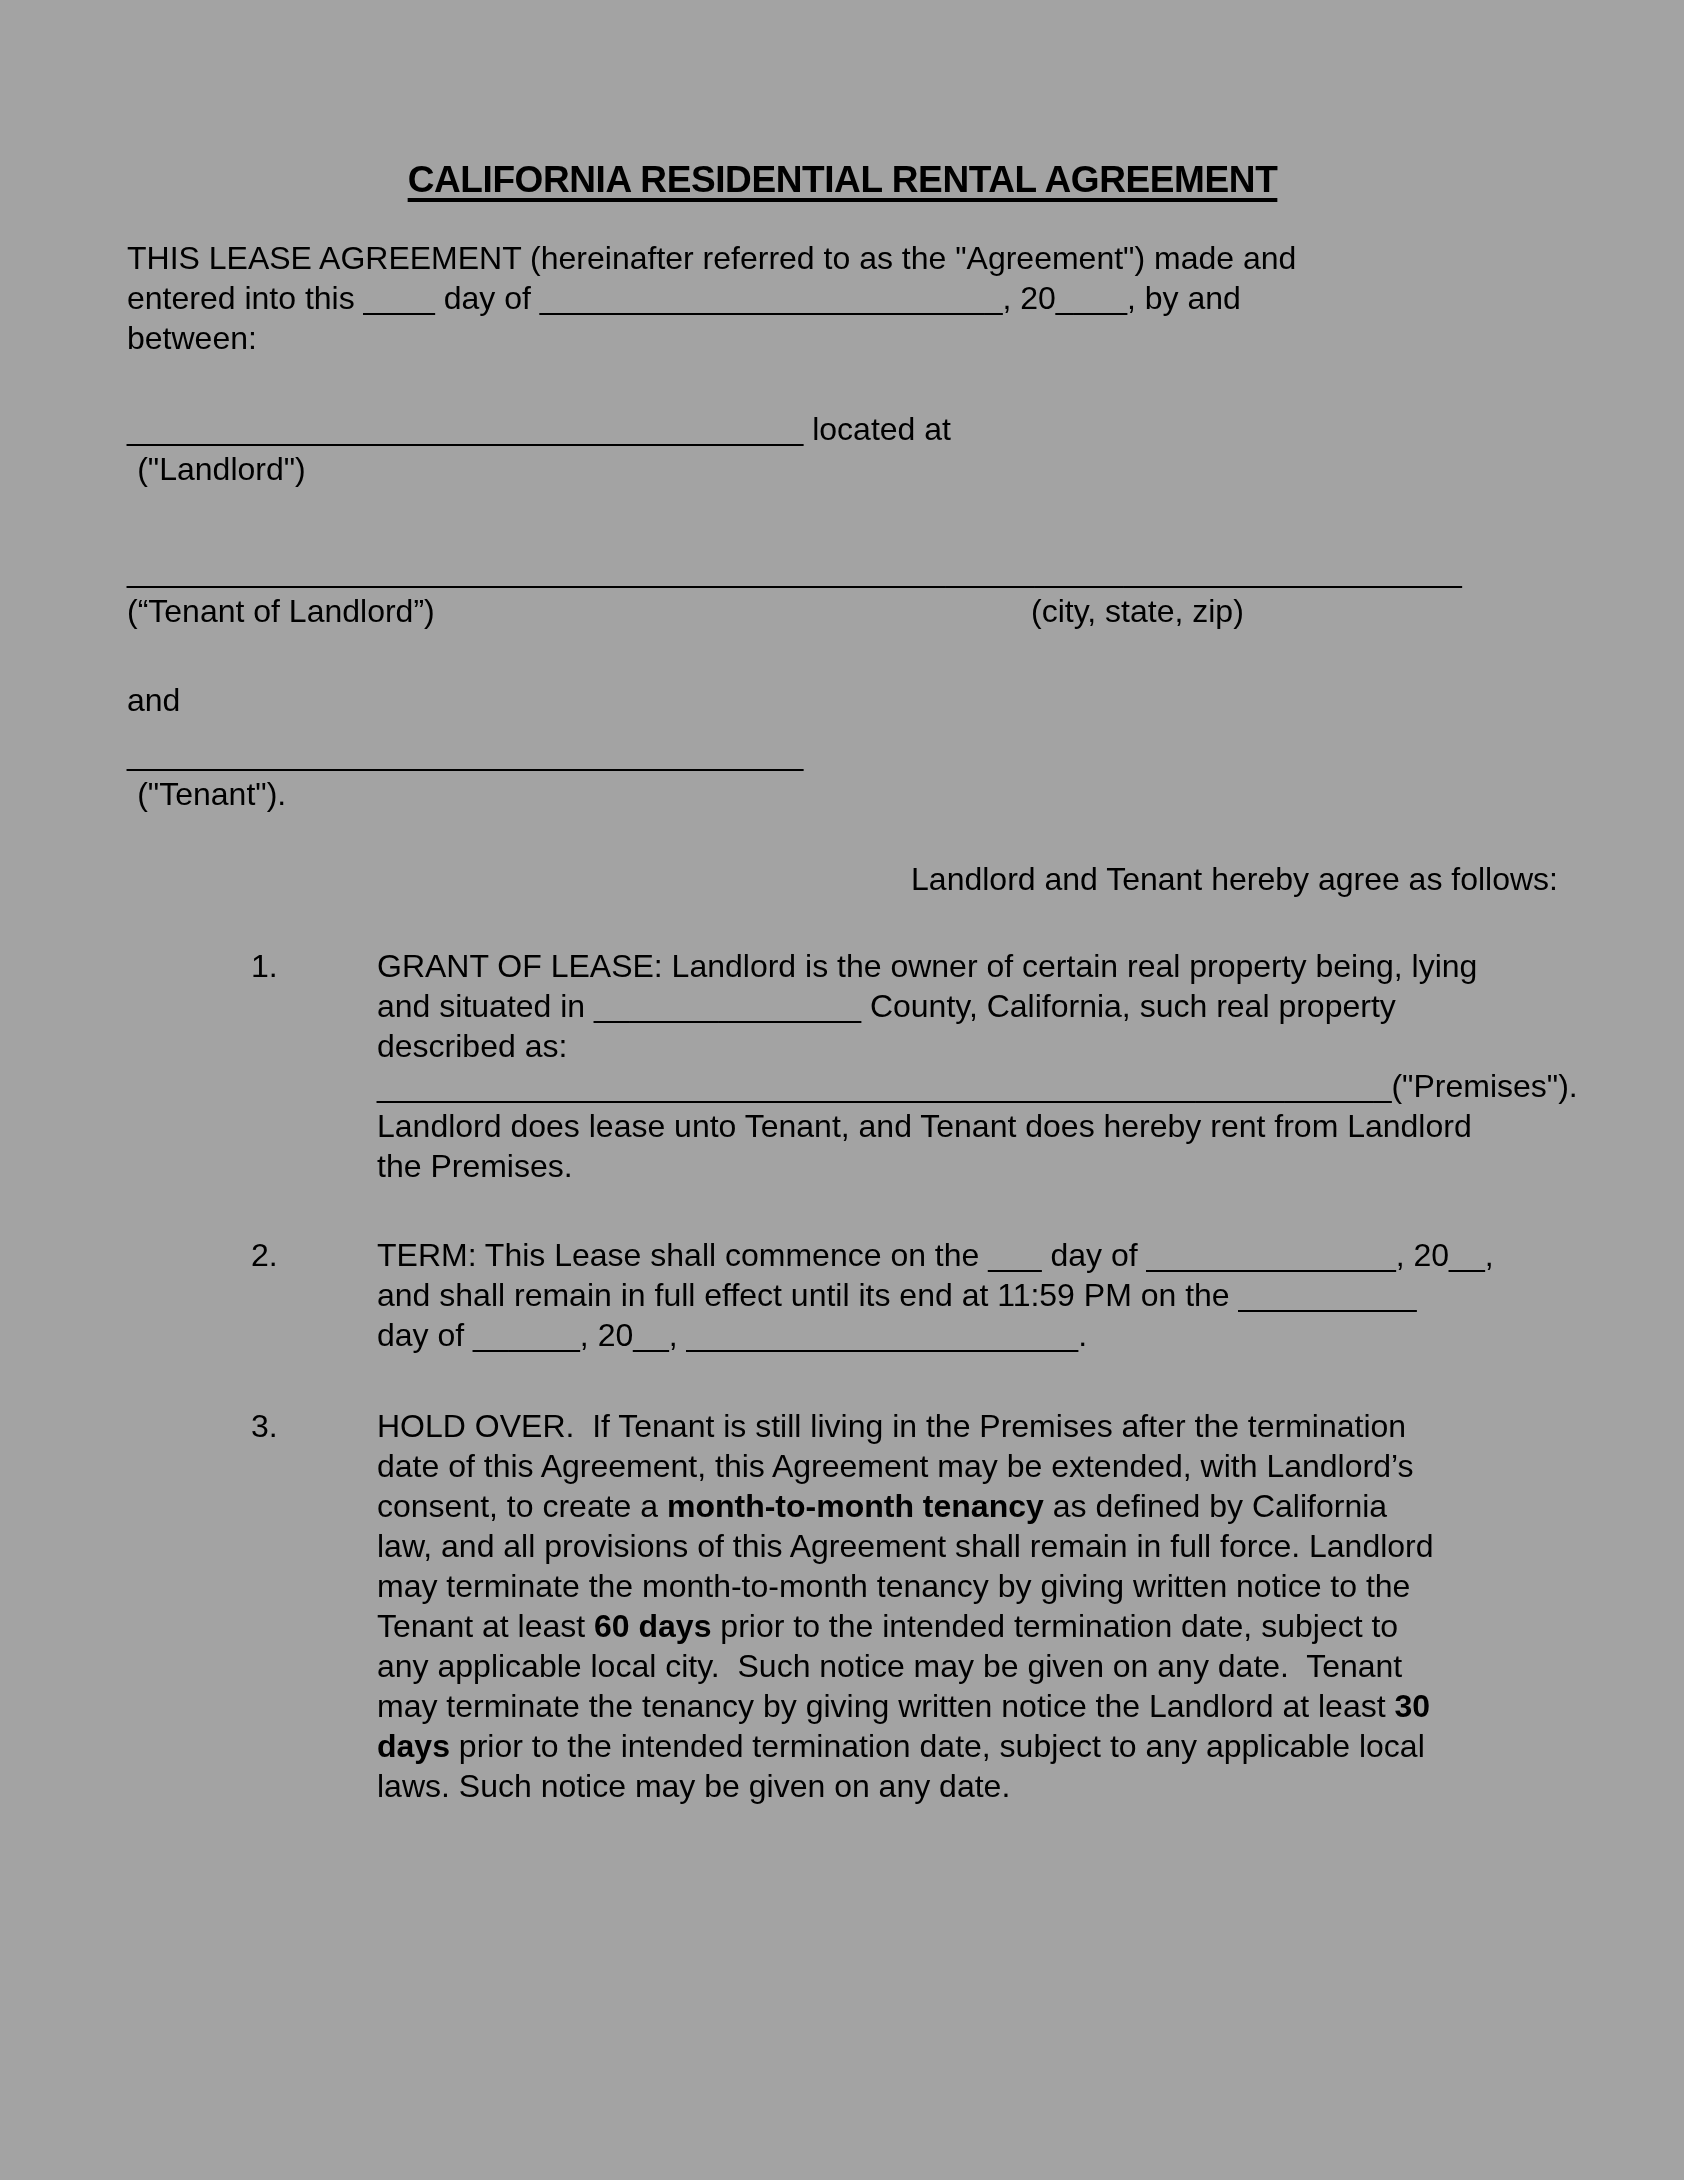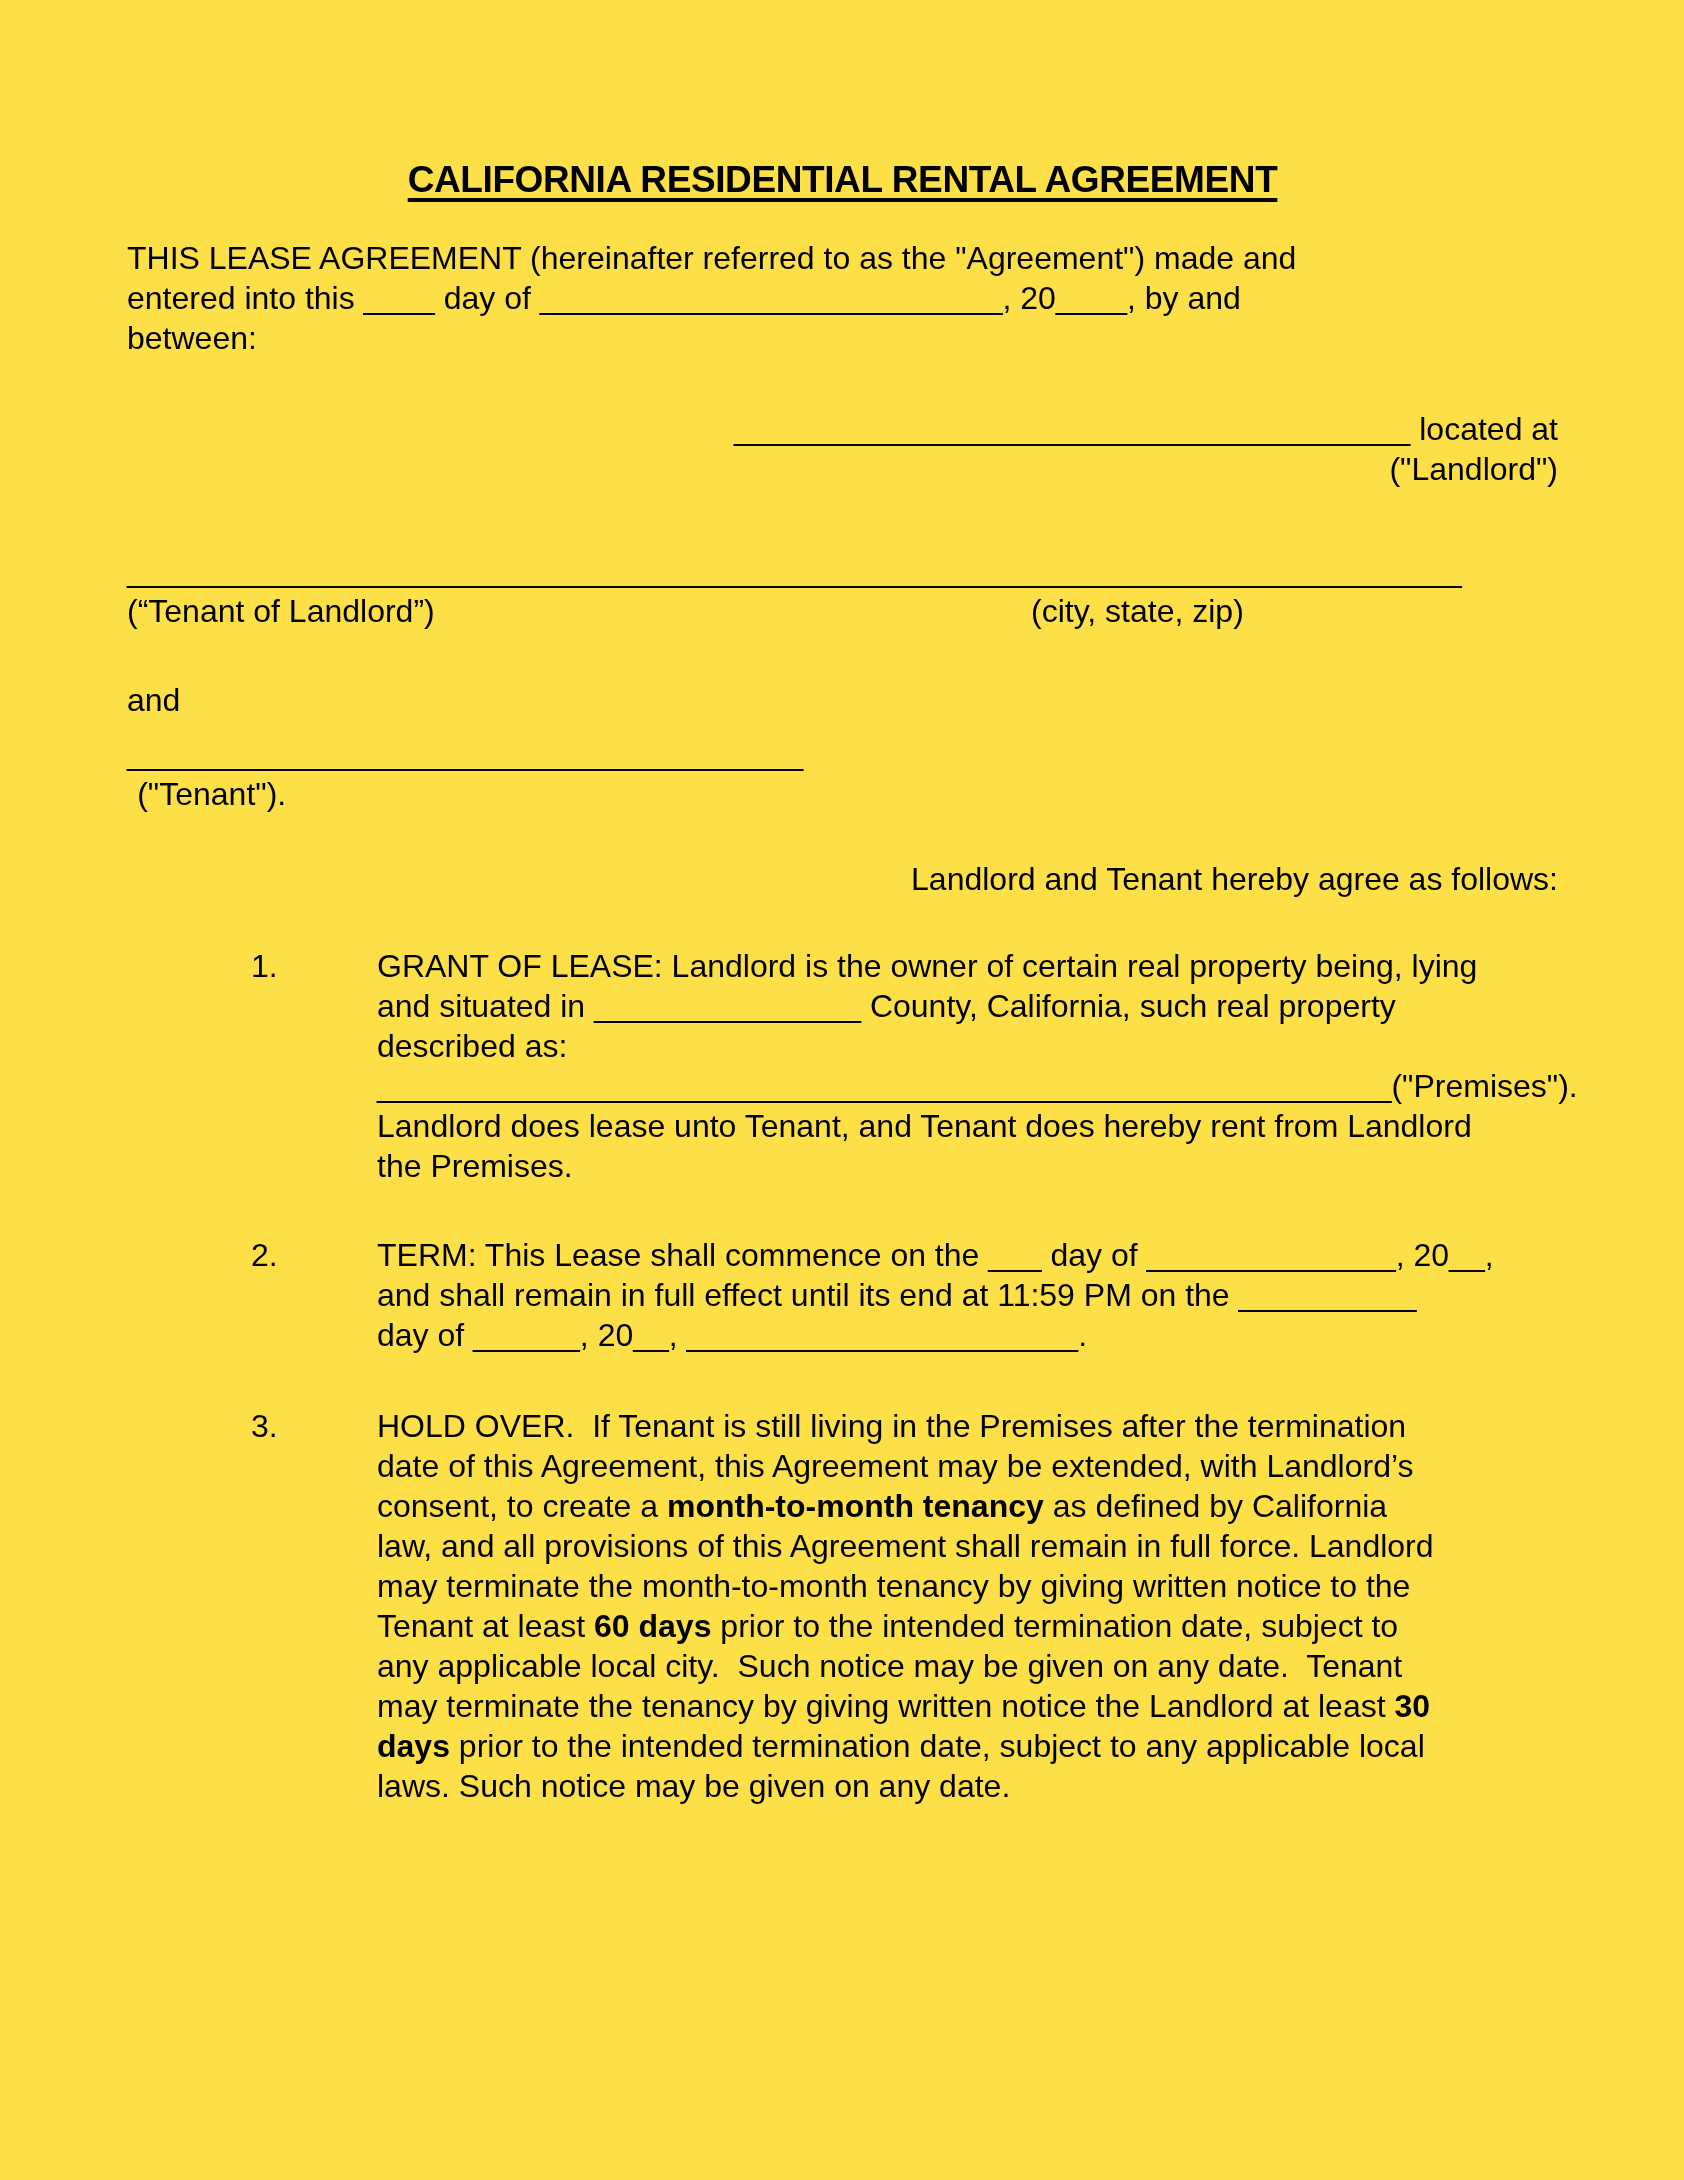--- a/index.html
+++ b/index.html
@@ -6,21 +6,21 @@
   html, body {
     margin: 0;
     padding: 0;
     background: #ffffff;
   }
   .page {
     position: relative;
     width: 1685px;
     height: 2181px;
     box-sizing: border-box;
-    background: #fde047;
+    background: #a3a3a3;
     color: #000000;
     font-family: "Liberation Sans", "DejaVu Sans", sans-serif;
     font-size: 32px;
     line-height: 40px;
     padding: 158px 119px 0 119px;
     overflow: hidden;
   }
   .doc-title {
     margin: 0;
     text-align: center;
@@ -31,21 +31,21 @@
     text-decoration: underline;
     text-decoration-thickness: 4.3px;
     text-underline-offset: 6px;
   }
   .pre {
     white-space: pre-wrap;
     word-break: normal;
   }
   .block { margin: 8px; }
   .intro-block    { margin-top: 36px; }
-  .landlord-block { margin-top: 51px; text-align: right; }
+  .landlord-block { margin-top: 51px; }
   .address-block  { margin-top: 62px; }
   .and-block      { margin-top: 49px; }
   .tenant-block   { margin-top: 13.6px; }
   .agree-block    { margin-top: 45px; text-align: right; }
   .clause-1       { margin-top: 47px; }
   .clause-2       { margin-top: 49px; }
   .clause-3       { margin-top: 51px; }
   .indent-label { padding-left: 10.2px; }
   .labels-row { position: relative; }
   .city-label {

